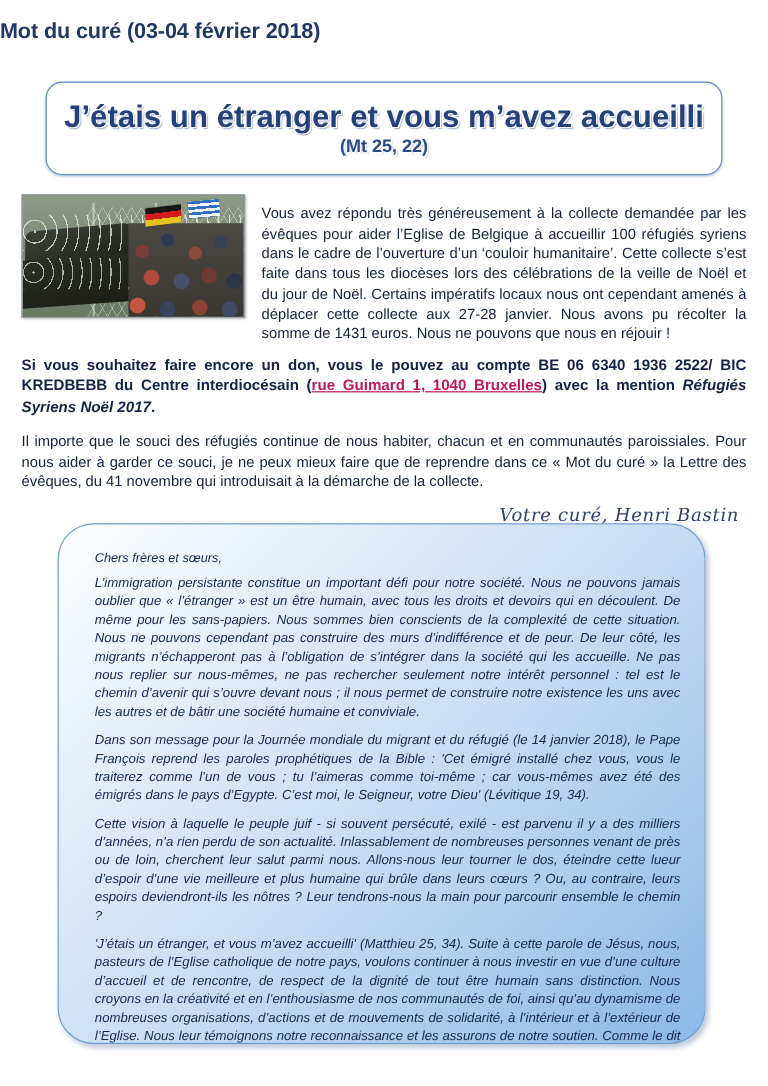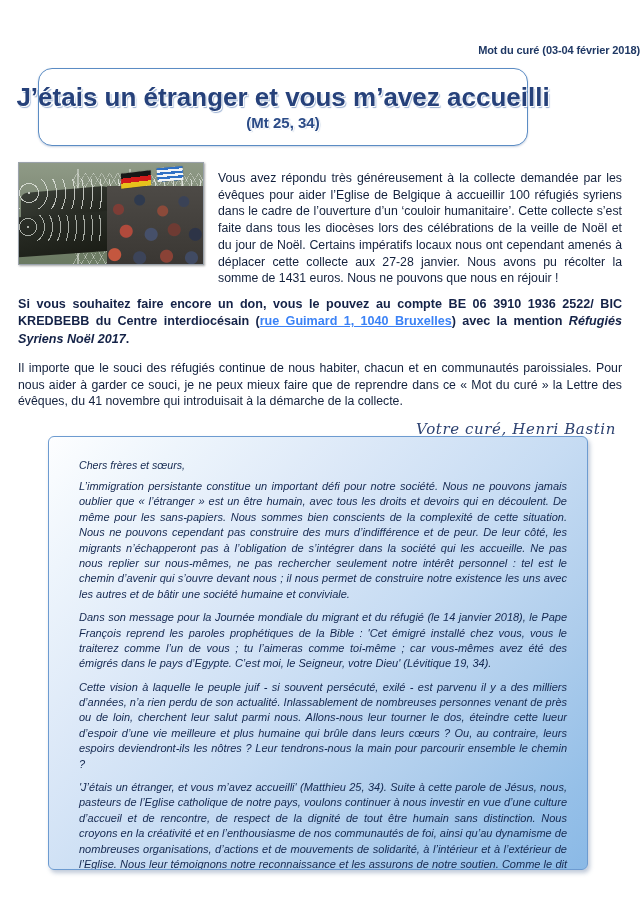--- a/index.html
+++ b/index.html
@@ -17,35 +17,35 @@
   }
 
   .page {
     position: absolute;
     inset: 0;
     padding: 0;
   }
 
   
   .doc-title {
-    text-align: right;
-    font-size: 11px;
+    text-align: left;
+    font-size: 18px;
     font-weight: bold;
     color: #1f3864;
     letter-spacing: -0.1px;
     margin: 0;
-    padding-top: 44px;
+    padding-top: 16px;
   }
 
   
   .title-box {
     position: absolute;
     left: 38px;
     top: 68px;
-    width: 490px;
+    width: 564px;
     height: 78px;
     box-sizing: border-box;
     border: 1.6px solid #5b8cc4;
     border-radius: 14px;
     background: #ffffff;
     box-shadow: 0 1px 2px rgba(80,110,160,0.30);
     display: flex;
     flex-direction: column;
     align-items: center;
     justify-content: center;
@@ -187,21 +187,21 @@
   .para-bank {
     font-size: 12.6px;
     font-weight: bold;
     line-height: 1.37;
     text-align: justify;
     color: #142247;
     margin: 0 0 9px 0;
     clear: both;
   }
   .para-bank .lnk {
-    color: #3b82f6;
+    color: #be185d;
     text-decoration: underline;
   }
   .para-bank .ital { font-style: italic; }
 
   .signature {
     text-align: right;
     font-family: "DejaVu Serif", serif;
     font-style: italic;
     font-size: 15px;
     color: #2c4170;
@@ -211,21 +211,21 @@
 
   
   .letter-box {
     position: absolute;
     left: 48px;
     top: 436px;
     width: 540px;
     height: 434px;
     box-sizing: border-box;
     border: 1.2px solid #6d9bd0;
-    border-radius: 6px;
+    border-radius: 30px;
     background: linear-gradient(135deg,
         #fdfeff 0%,
         #eef5fc 14%,
         #dde9f8 32%,
         #c7dcf3 54%,
         #aecdec 74%,
         #96c0e8 90%,
         #8ab9e6 100%);
     box-shadow: 2px 3px 4px rgba(90,115,155,0.38);
     padding: 22px 20px 18px 30px;
@@ -255,21 +255,21 @@
 </style>
 </head>
 <body>
 
 <div class="page">
 
   <h1 class="doc-title">Mot du curé (03-04 février 2018)</h1>
 
   <div class="title-box">
     <div class="title-main">J’étais un étranger et vous m’avez accueilli</div>
-    <div class="title-ref">(Mt 25, 34)</div>
+    <div class="title-ref">(Mt 25, 22)</div>
   </div>
 
   <div class="body-area">
 
     <div class="photo">
       <div class="ph-bg"></div>
       <div class="ph-fence"></div>
       <div class="ph-post" style="left:58px"></div>
       <div class="ph-post" style="left:110px"></div>
       <div class="ph-post" style="left:162px"></div>
@@ -279,21 +279,21 @@
       <div class="ph-wire2"></div>
       <div class="ph-crowd"></div>
       <div class="ph-flag-de"></div>
       <div class="ph-flag-gr"></div>
     </div>
 
     <p class="para">Vous avez répondu très généreusement à la collecte demandée par les évêques pour aider l’Eglise de Belgique à accueillir 100 réfugiés syriens dans le cadre de l’ouverture d’un ‘couloir humanitaire’. Cette collecte s’est faite dans tous les diocèses lors des célébrations de la veille de Noël et du jour de Noël. Certains impératifs locaux nous ont cependant amenés à déplacer cette collecte aux 27-28 janvier. Nous avons pu récolter la somme de 1431 euros. Nous ne pouvons que nous en réjouir !</p>
 
 
     <p class="para-bank">
-      <span>Si vous souhaitez faire encore un don, vous le pouvez au compte BE 06 3910 1936 2522/ BIC KREDBEBB du Centre interdiocésain (</span><a class="lnk" href="#">rue Guimard 1, 1040 Bruxelles</a><span>) avec la mention </span><span class="ital">Réfugiés Syriens Noël 2017</span><span>.</span>
+      <span>Si vous souhaitez faire encore un don, vous le pouvez au compte BE 06 6340 1936 2522/ BIC KREDBEBB du Centre interdiocésain (</span><a class="lnk" href="#">rue Guimard 1, 1040 Bruxelles</a><span>) avec la mention </span><span class="ital">Réfugiés Syriens Noël 2017</span><span>.</span>
     </p>
 
     <p class="para">Il importe que le souci des réfugiés continue de nous habiter, chacun et en communautés paroissiales. Pour nous aider à garder ce souci, je ne peux mieux faire que de reprendre dans ce « Mot du curé » la Lettre des évêques, du 41 novembre qui introduisait à la démarche de la collecte.</p>
 
     <div class="signature">Votre curé, Henri Bastin</div>
   </div>
 
   <div class="letter-box">
     <p class="letter-greet">Chers frères et sœurs,</p>
 

